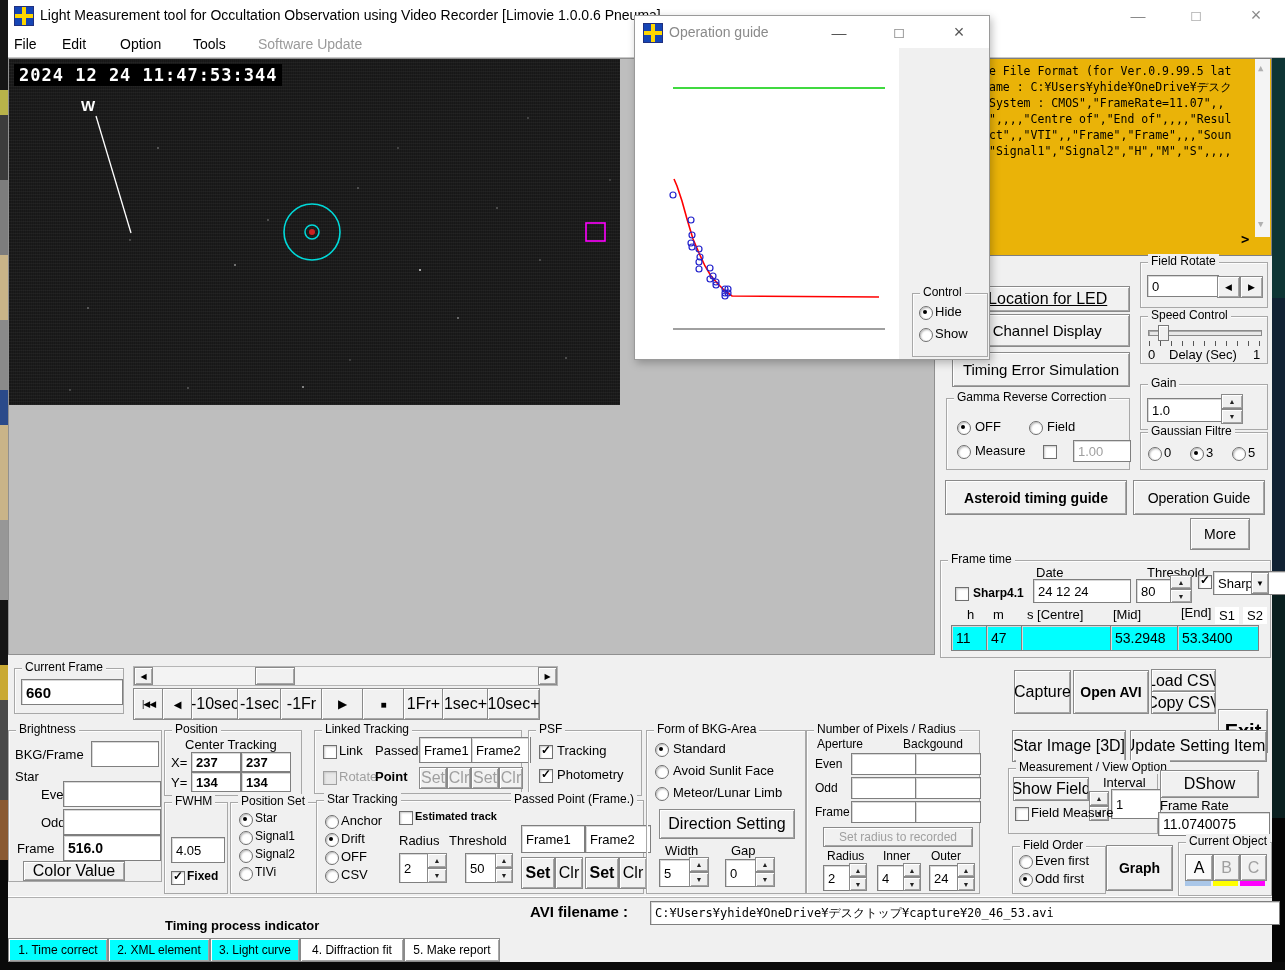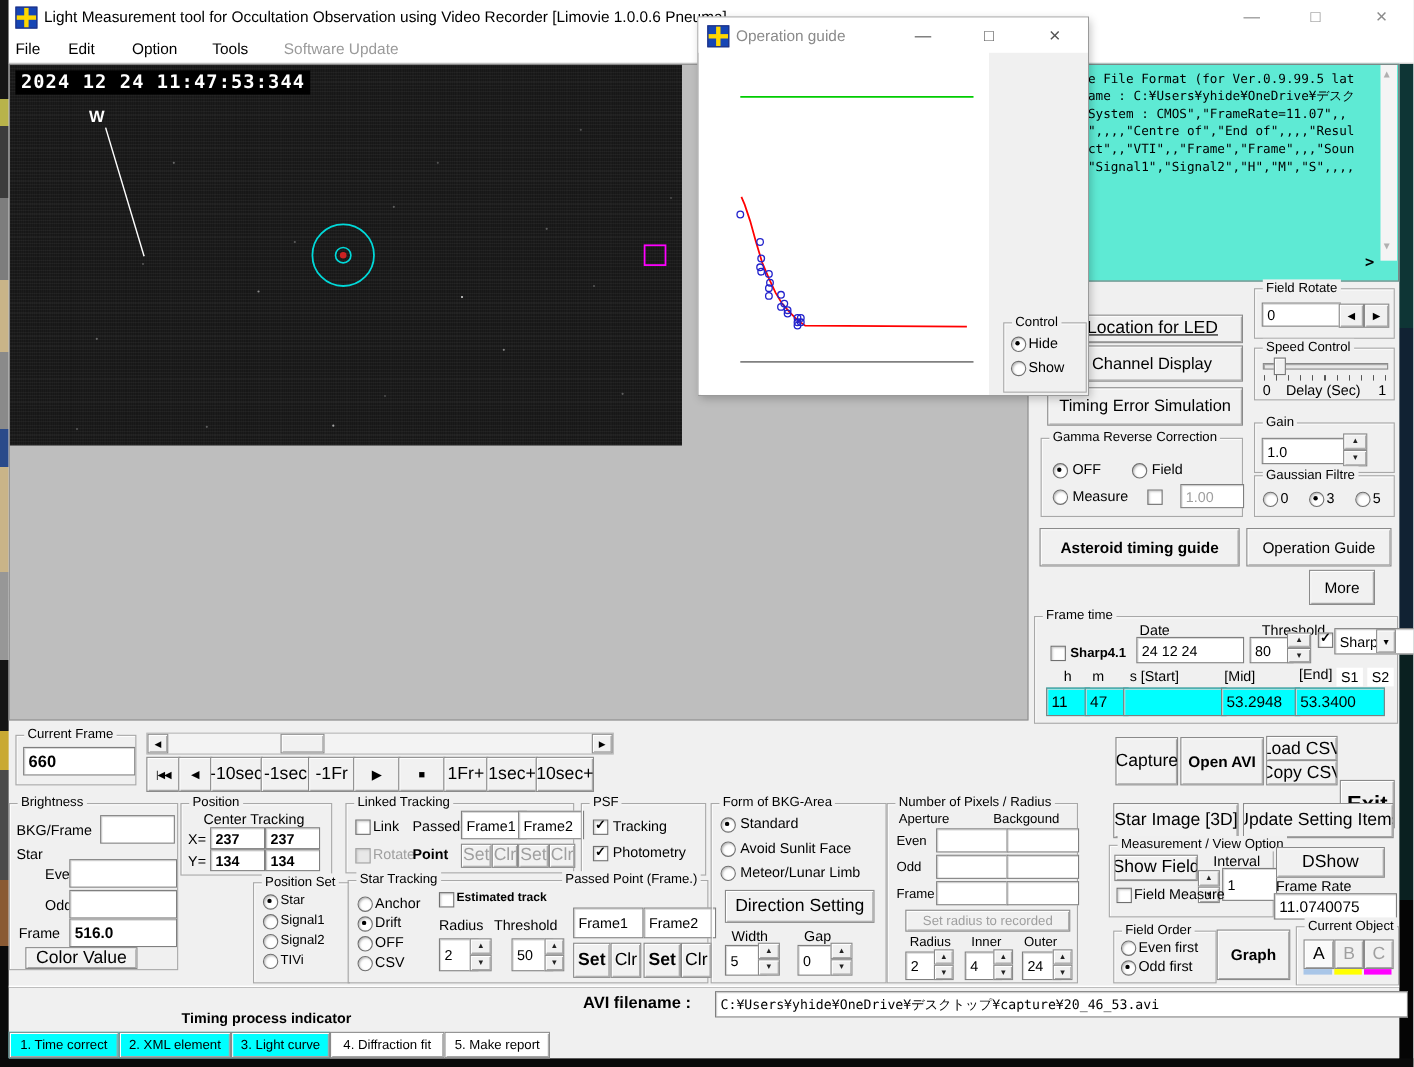--- a/index.html
+++ b/index.html
@@ -88,21 +88,21 @@
         <text x="72" y="52" fill="#fff" font-size="15" font-weight="bold">W</text>
         <line x1="87" y1="57" x2="122" y2="174" stroke="#fff" stroke-width="1.3"></line>
         <circle cx="303" cy="173" r="28" fill="none" stroke="#00d9d9" stroke-width="1.6"></circle>
         <circle cx="303" cy="173" r="7" fill="none" stroke="#00d9d9" stroke-width="1.5"></circle>
         <circle cx="303" cy="173" r="3" fill="#cc2222"></circle>
         <rect x="577" y="164" width="19" height="18" fill="none" stroke="#ff00ff" stroke-width="1.6"></rect>
       </svg>
     </div>
   </div>
 
-  <div class="abs mono" style="left:932px;top:58px;width:330px;height:196px;background:#5eead4;border:1px solid #7f7f7f;overflow:hidden">
+  <div class="abs mono" style="left:932px;top:58px;width:330px;height:196px;background:#eab308;border:1px solid #7f7f7f;overflow:hidden">
     <div style="position:absolute;left:48px;top:4px;font-size:11.5px;line-height:16px">
       <div class="nw">e File Format (for Ver.0.9.99.5 lat</div>
       <div class="nw">ame : C:¥Users¥yhide¥OneDrive¥デスク</div>
       <div class="nw"> System : CMOS","FrameRate=11.07",,</div>
       <div class="nw">",,,,"Centre of","End of",,,,"Resul</div>
       <div class="nw">ct",,"VTI",,"Frame","Frame",,,"Soun</div>
       <div class="nw">"Signal1","Signal2","H","M","S",,,,</div>
     </div>
     <div class="abs" style="left:314px;top:0;width:15px;height:178px;background:#f4f4f4">
       <span class="abs" style="left:3px;top:4px;font-size:9px;color:#b0b0b0">▲</span>
@@ -207,21 +207,21 @@
       </div>
     <span class="ck on" style="left:257px;top:14px"></span>
     <div class="tf" style="left:272px;top:10px;width:54px;height:22px;padding-right:16px">
         <span>Sharp</span>
       </div>
     <div class="b" style="left:310px;top:11px;width:16px;height:20px;font-size:8px">
         <span>▼</span>
       </div>
     <span class="lb" style="left:26px;top:46px">h</span>
     <span class="lb" style="left:52px;top:46px">m</span>
-    <span class="lb" style="left:86px;top:46px">s [Start]</span>
+    <span class="lb" style="left:86px;top:46px">s [Centre]</span>
     <span class="lb" style="left:172px;top:46px">[Mid]</span>
     <span class="lb" style="left:240px;top:44px">[End]</span>
     <span class="lb" style="left:274px;top:46px;background:#fff;padding:1px 4px">S1</span>
     <span class="lb" style="left:302px;top:46px;background:#fff;padding:1px 4px">S2</span>
     <div class="tf cyv" style="left:10px;top:64px;width:30px;height:24px;font-size:14px">
         <span>11</span>
       </div>
     <div class="tf cyv" style="left:45px;top:64px;width:30px;height:24px;font-size:14px">
         <span>47</span>
       </div>
@@ -393,20 +393,28 @@
       </div>
     <span class="lb" style="left:6px;top:44px">Y=</span>
     <div class="tf bd" style="left:26px;top:41px;width:40px;height:18px">
         <span>134</span>
       </div>
     <div class="tf bd" style="left:76px;top:41px;width:40px;height:18px">
         <span>134</span>
       </div>
   </div>
 
+  <div class="grp" style="left:156px;top:802px;width:62px;height:90px">
+    <span class="lbl">FWHM</span>
+    <div class="tf" style="left:6px;top:34px;width:44px;height:24px">
+        <span>4.05</span>
+      </div>
+    <span class="ck on" style="left:6px;top:68px"></span>
+    <span class="lb bd" style="left:22px;top:66px;font-size:12px">Fixed</span>
+  </div>
 
   <div class="grp" style="left:222px;top:802px;width:86px;height:90px">
     <span class="lbl">Position Set</span>
     <span class="rd on" style="left:8px;top:10px"></span>
     <span class="lb" style="left:24px;top:8px;font-size:12px">Star</span>
     <span class="rd" style="left:8px;top:28px"></span>
     <span class="lb" style="left:24px;top:26px;font-size:12px">Signal1</span>
     <span class="rd" style="left:8px;top:46px"></span>
     <span class="lb" style="left:24px;top:44px;font-size:12px">Signal2</span>
     <span class="rd" style="left:8px;top:64px"></span>

